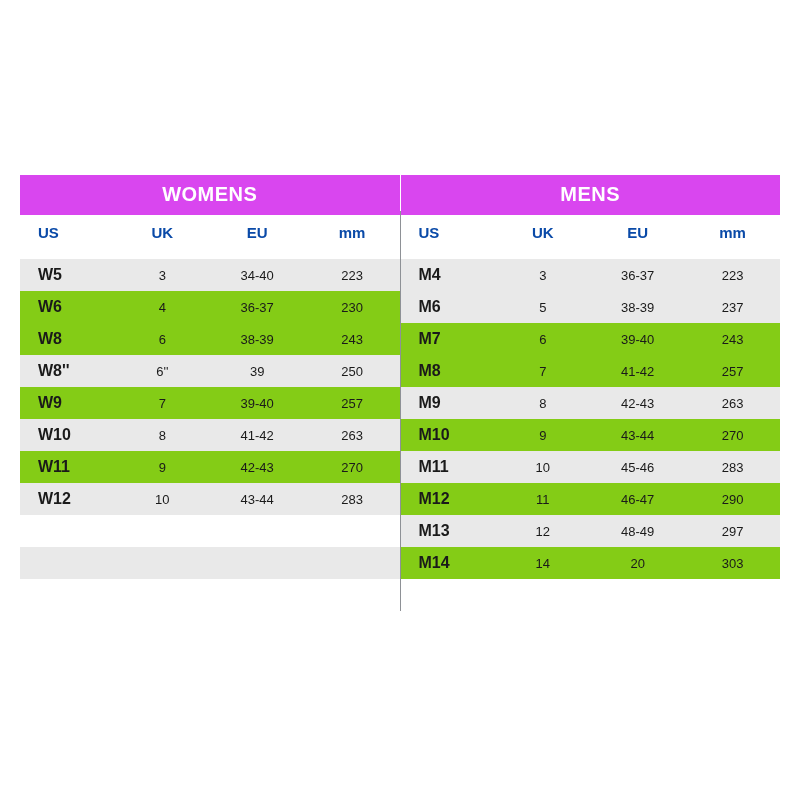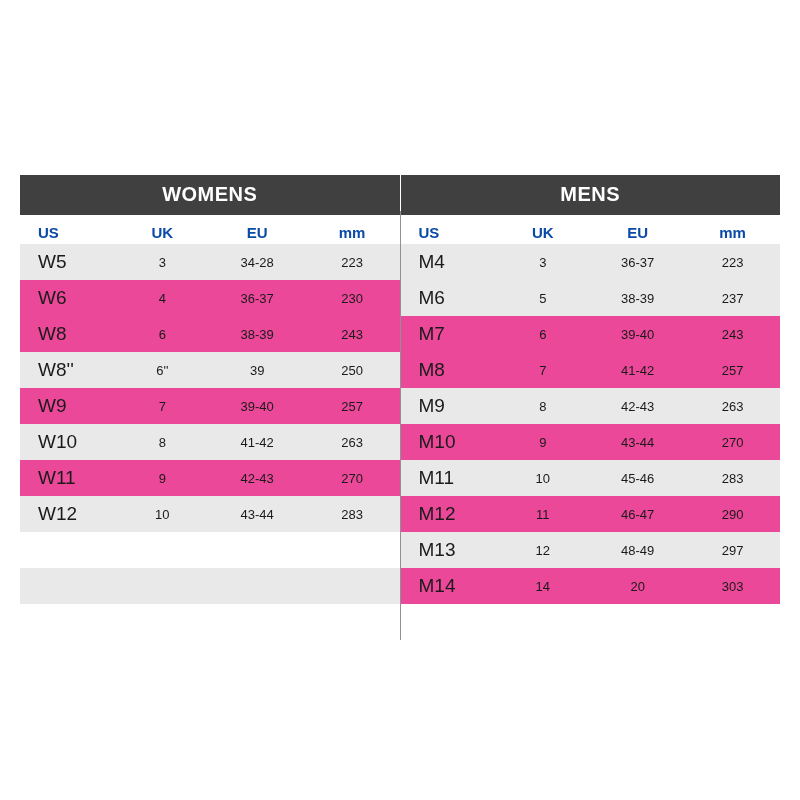--- a/index.html
+++ b/index.html
@@ -39,70 +39,70 @@
 
   .divider {
     width: 1px;
     background: #8e9196;
     align-self: stretch;
     margin-top: 36px;
     margin-bottom: 0;
   }
 
   .section-title {
-    background: #404040;
+    background: #d946ef;
     color: #ffffff;
     font-size: 20px;
     font-weight: bold;
     letter-spacing: 0.5px;
     text-align: center;
     padding: 8px 0 9px 0;
     box-sizing: border-box;
   }
 
   table.size-table {
     width: 100%;
     border-collapse: collapse;
     table-layout: fixed;
   }
 
   table.size-table th {
     color: #0a4aa8;
     font-size: 15px;
     font-weight: bold;
-    padding: 9px 0 3px 0;
+    padding: 9px 0 18px 0;
     text-align: center;
     background: #ffffff;
   }
 
   table.size-table th.us-col,
   table.size-table td.us-col {
     text-align: left;
     padding-left: 18px;
   }
 
   table.size-table td {
     font-size: 13px;
     text-align: center;
     padding: 7px 0 7px 0;
     color: #1a1a1a;
     height: 14px;
   }
 
   table.size-table td.us-col {
-    font-weight: normal;
-    font-size: 19px;
+    font-weight: bold;
+    font-size: 16px;
   }
 
   tr.row-shade td {
     background: #e9e9e9;
   }
 
   tr.row-plain td {
-    background: #ec4899;
+    background: #84cc16;
   }
 
   tr.row-empty td {
     background: #e9e9e9;
     color: transparent;
   }
 
   tr.row-empty-plain td {
     background: #ffffff;
     color: transparent;
@@ -122,21 +122,21 @@
             <th class="us-col">US</th>
             <th>UK</th>
             <th>EU</th>
             <th>mm</th>
           </tr>
         </thead>
         <tbody>
           <tr class="row-shade">
             <td class="us-col">W5</td>
             <td>3</td>
-            <td>34-28</td>
+            <td>34-40</td>
             <td>223</td>
           </tr>
           <tr class="row-plain">
             <td class="us-col">W6</td>
             <td>4</td>
             <td>36-37</td>
             <td>230</td>
           </tr>
           <tr class="row-plain">
             <td class="us-col">W8</td>

